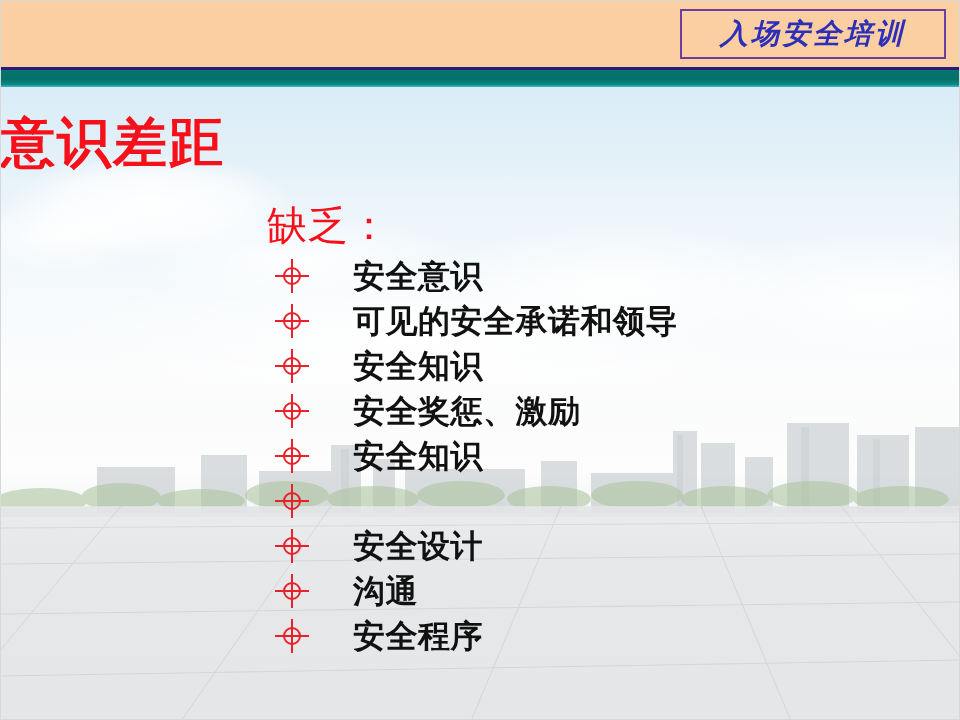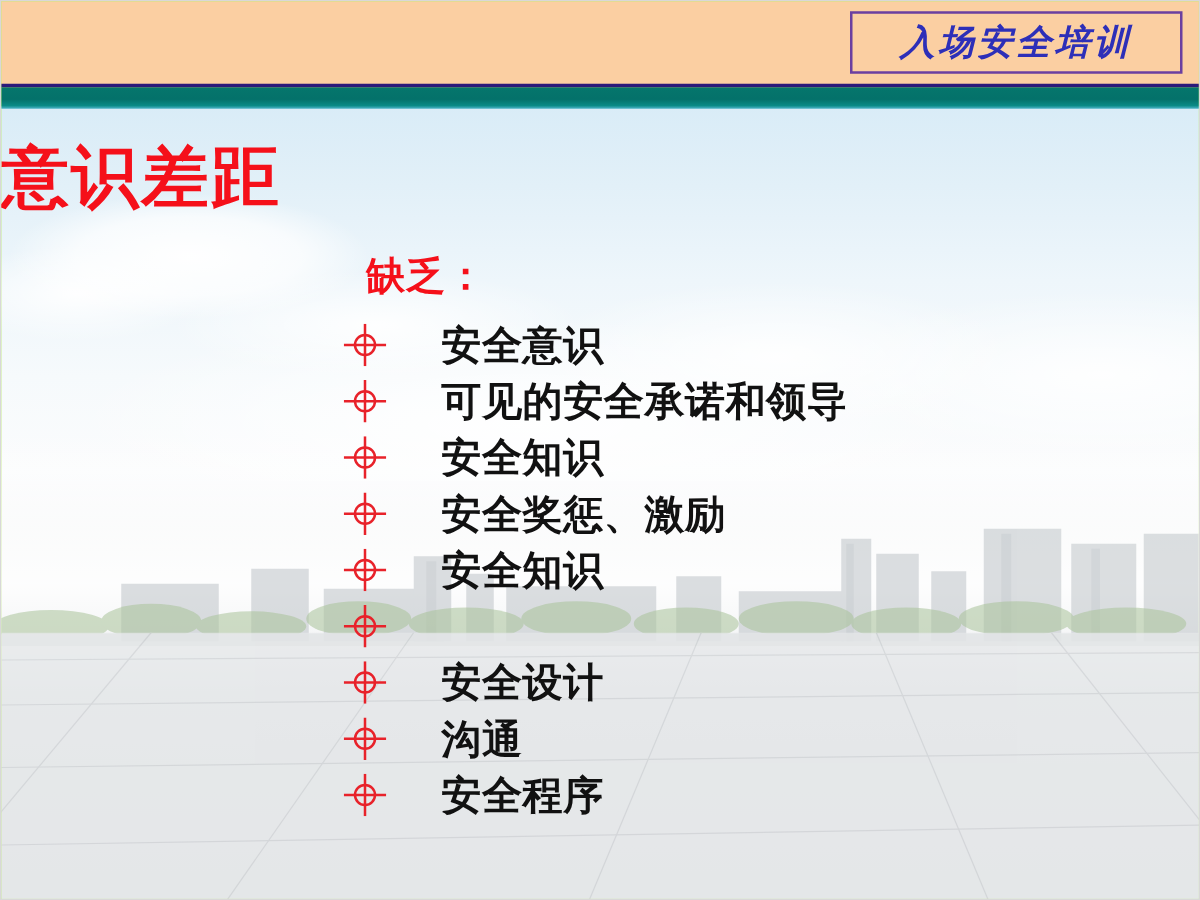--- a/index.html
+++ b/index.html
@@ -169,26 +169,25 @@
     white-space: nowrap;
     margin-top: 16px;
   }
 
   
   .lead-label {
     position: absolute;
     left: 266px;
     top: 204px;
     color: #f5101a;
-    font-size: 31px;
-    font-weight: bold;
+    font-size: 40px;
+    font-weight: normal;
     letter-spacing: 1px;
     line-height: 1;
     white-space: nowrap;
-    margin-left: 26px;
   }
 
   .bullet-list {
     position: absolute;
     left: 266px;
     top: 252px;
     width: 660px;
     margin: 0;
     padding: 0;
     list-style: none;

